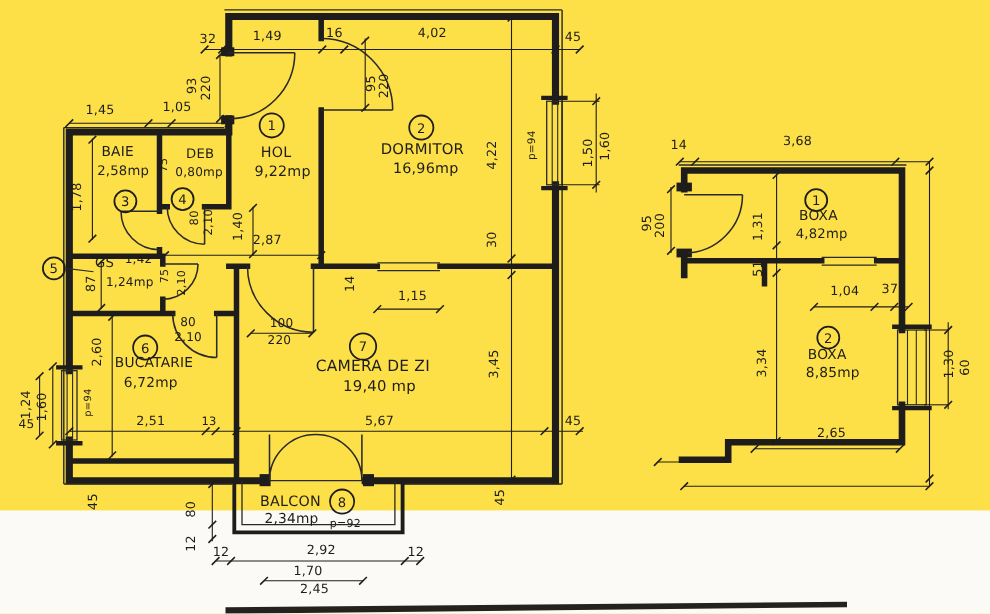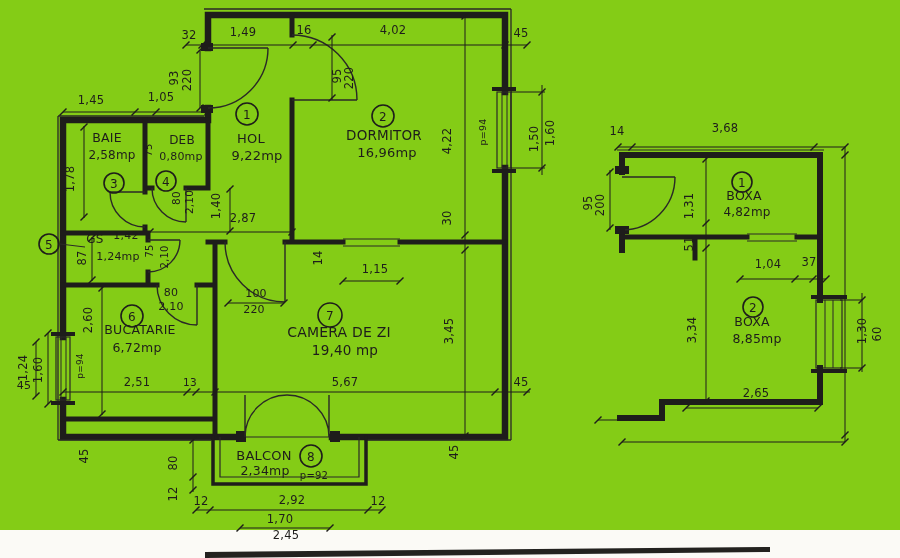--- a/index.html
+++ b/index.html
@@ -1,21 +1,21 @@
 <!DOCTYPE html>
 <html><head>
 <meta charset="utf-8">
 <style>
   html,body{margin:0;padding:0;}
   body{
     width:900px;height:558px;overflow:hidden;
     background:#fbfaf6;
     font-family:"DejaVu Sans", sans-serif;
   }
-  .sheet{position:relative;width:900px;height:530px;background:#84cc16;}
+  .sheet{position:relative;width:900px;height:464px;background:#fde047;}
   svg{display:block;}
   svg text{
     fill:#1e1d1b;
     font-family:"DejaVu Sans", sans-serif;
     letter-spacing:.2px;
   }
   .walls{stroke:#1e1d1b;fill:none;stroke-linecap:square;}
   .thin{stroke:#2a2927;fill:none;}
 </style>
 </head>

